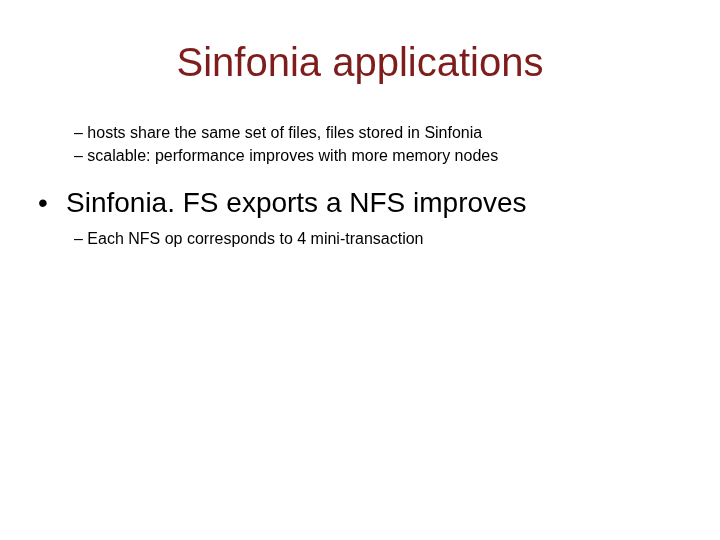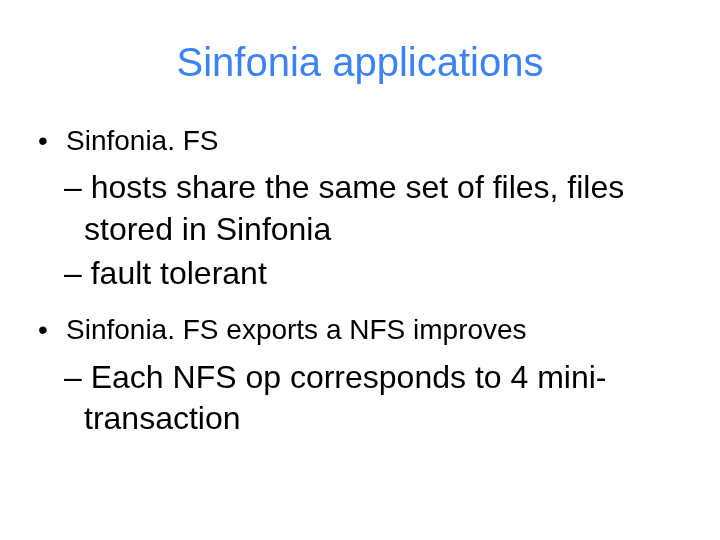--- a/index.html
+++ b/index.html
@@ -6,61 +6,58 @@
     body {
       width: 720px;
       height: 540px;
       background: #fff;
       font-family: Arial, Helvetica, sans-serif;
       color: #000;
       overflow: hidden;
       padding: 40px 30px 30px 30px;
     }
     .title {
-      color: #3b82f6;
+      color: #7f1d1d;
       font-size: 40px;
       text-align: center;
       margin-bottom: 38px;
       font-weight: normal;
     }
     .l1 {
       font-size: 28px;
       margin-left: 8px;
       margin-bottom: 8px;
       line-height: 1.3;
     }
     .l1 .bullet {
       display: inline-block;
       width: 28px;
     }
     .l2 {
-      font-size: 32px;
-      margin-left: 34px;
+      font-size: 16px;
+      margin-left: 44px;
       margin-right: 8px;
       margin-bottom: 2px;
       line-height: 1.3;
       text-indent: -20px;
       padding-left: 20px;
     }
     .l2 .dash {
       display: inline;
     }
     .block { margin-bottom: 18px; }
   </style>
 </head>
 <body>
 
 <h1 class="title">Sinfonia applications</h1>
 
 <div class="block">
-  <div class="l1">
-    <span class="bullet">•</span><span>Sinfonia. FS</span>
-  </div>
   <div class="l2"><span class="dash">– </span><span>hosts share the same set of files, files stored in Sinfonia</span></div>
-  <div class="l2"><span class="dash">– </span><span>fault tolerant</span></div>
+  <div class="l2"><span class="dash">– </span><span>scalable: performance improves with more memory nodes</span></div>
 </div>
 
 <div class="block">
   <div class="l1">
     <span class="bullet">•</span><span>Sinfonia. FS exports a NFS improves</span>
   </div>
   <div class="l2"><span class="dash">– </span><span>Each NFS op corresponds to 4 mini-transaction</span></div>
 </div>
 
 </body></html>

